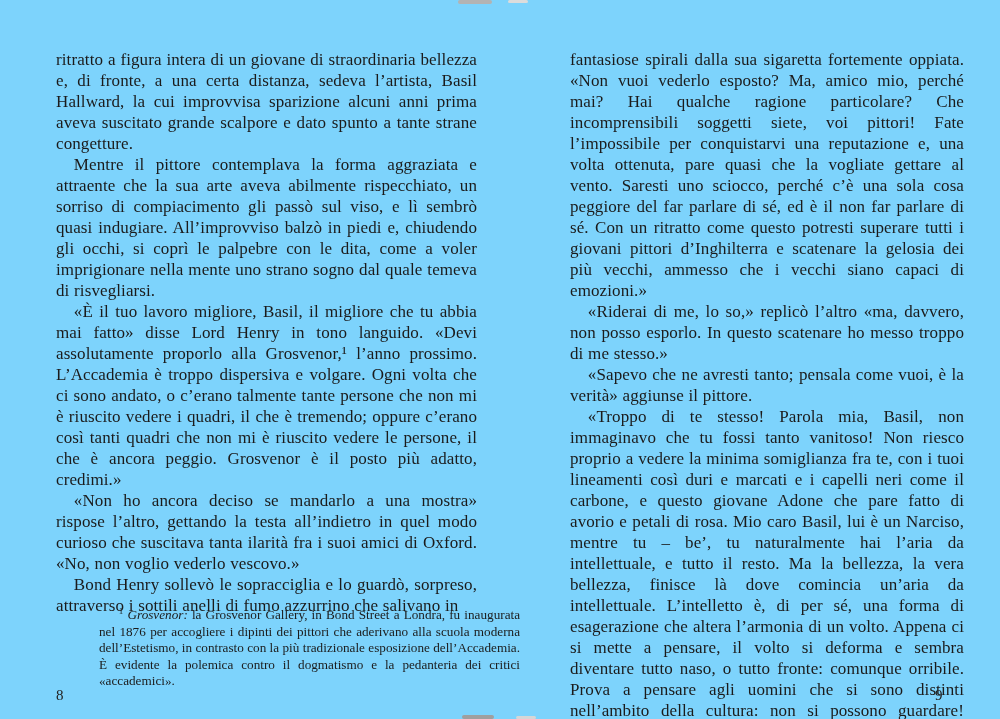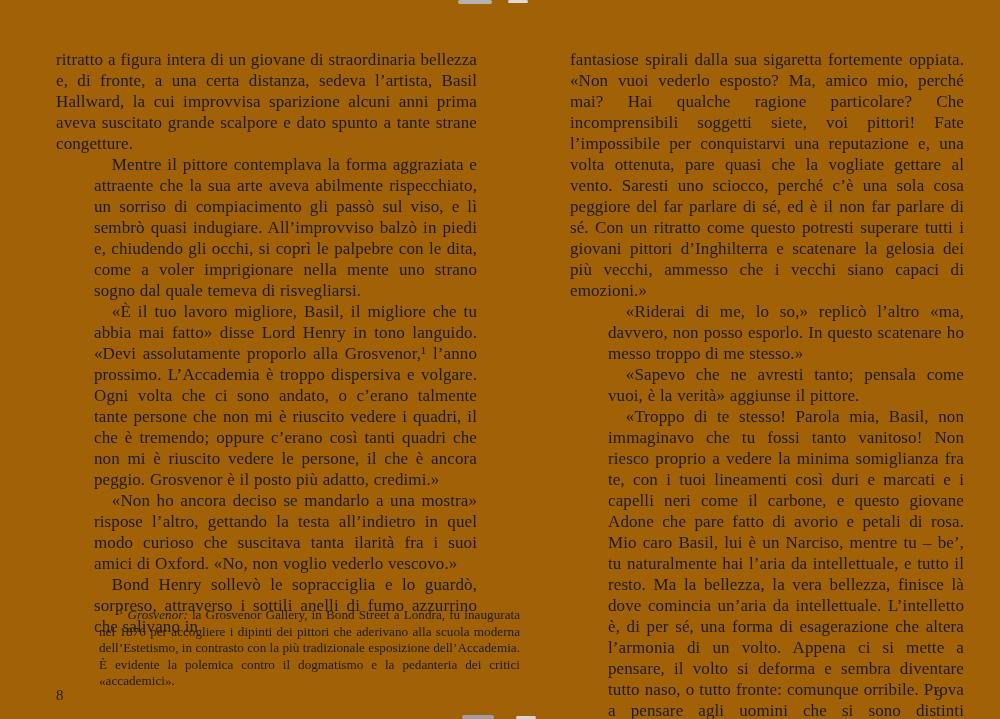--- a/index.html
+++ b/index.html
@@ -1,39 +1,39 @@
 <!DOCTYPE html>
 <html lang="it"><head>
 <meta charset="utf-8">
 <style>
   html, body { margin: 0; padding: 0; background: #ffffff; }
   .canvas {
     position: relative;
     width: 1000px;
     height: 719px;
-    background: #a16207;
+    background: #7dd3fc;
     overflow: hidden;
     font-family: "Liberation Serif", serif;
     color: #1b1b1b;
   }
   .text-col {
     position: absolute;
     top: 49px;
     text-align: justify;
     font-size: 17px;
     line-height: 21px;
     letter-spacing: 0.1px;
     hyphens: auto;
     -webkit-hyphens: auto;
     word-spacing: 0.02em;
   }
   .col-left  { left: 56px;  width: 421px; }
   .col-right { left: 570px; width: 394px; }
   .text-col p { margin: 0; padding: 0; }
-  .text-col p.indent { text-indent: 1.05em; margin-left: 38px; }
+  .text-col p.indent { text-indent: 1.05em; }
   .footnote {
     position: absolute;
     left: 56px;
     top: 607px;
     width: 421px;
     font-size: 13.2px;
     line-height: 16.6px;
     text-align: justify;
     hyphens: auto;
     margin-left: 43px;

